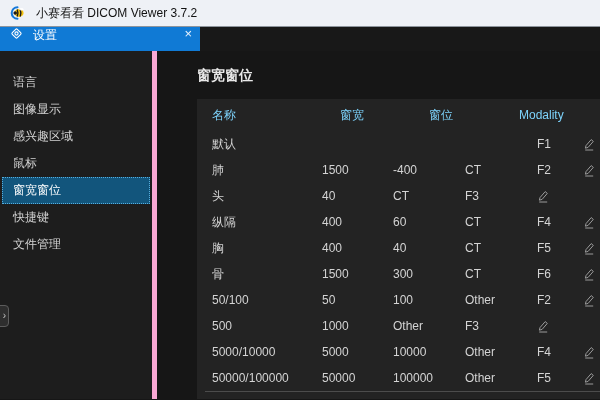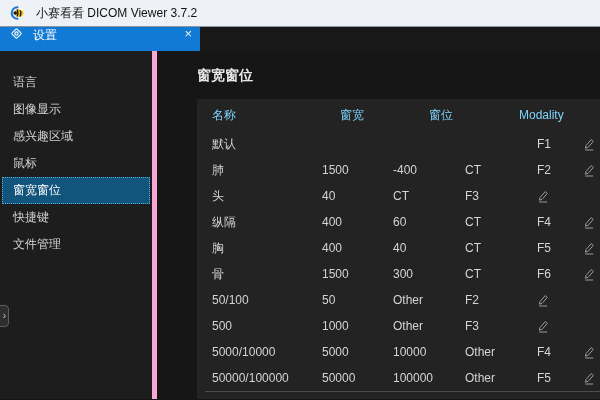--- a/index.html
+++ b/index.html
@@ -206,20 +206,21 @@
                 <svg width="12" height="13" viewBox="0 0 12 13">
                   <path d="M3 7.6 L8.2 1.6 L10.3 3.4 L5.1 9.4 L2.4 10.2 Z" fill="none" stroke="#9b9b9b" stroke-width="1"></path>
                   <line x1="2.2" y1="12" x2="10.2" y2="12" stroke="#9b9b9b" stroke-width="1"></line>
                 </svg>
               </span>
             </div>
 
             <div class="trow">
               <span>50/100</span>
               <span>50</span>
+              <span>100</span>
               <span>Other</span>
               <span>F2</span>
               <span class="edit-btn">
                 <svg width="12" height="13" viewBox="0 0 12 13">
                   <path d="M3 7.6 L8.2 1.6 L10.3 3.4 L5.1 9.4 L2.4 10.2 Z" fill="none" stroke="#9b9b9b" stroke-width="1"></path>
                   <line x1="2.2" y1="12" x2="10.2" y2="12" stroke="#9b9b9b" stroke-width="1"></line>
                 </svg>
               </span>
             </div>
 

